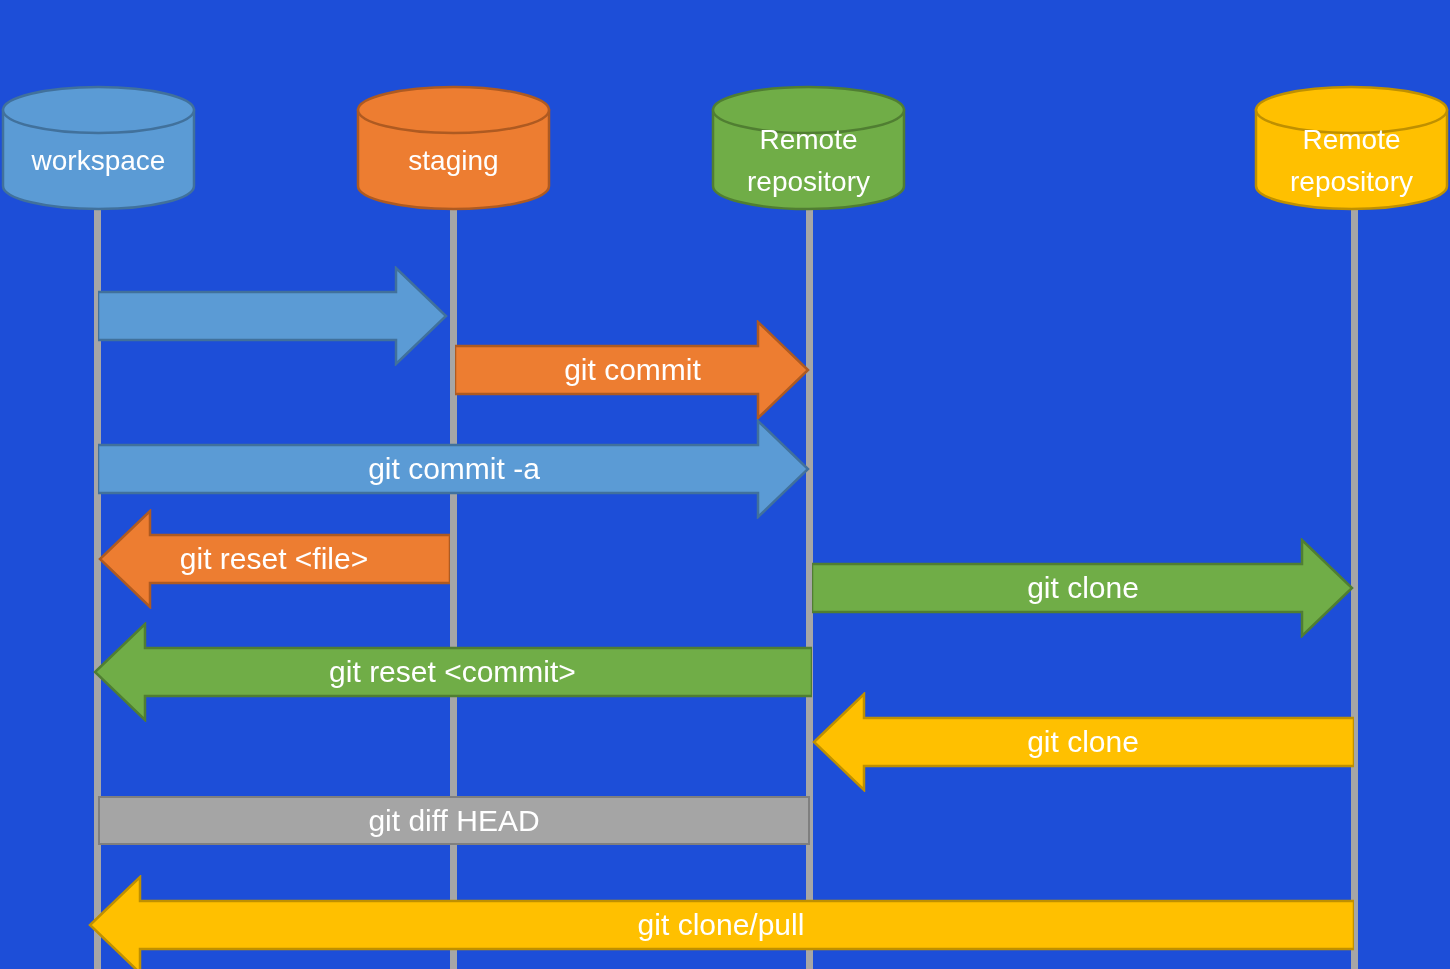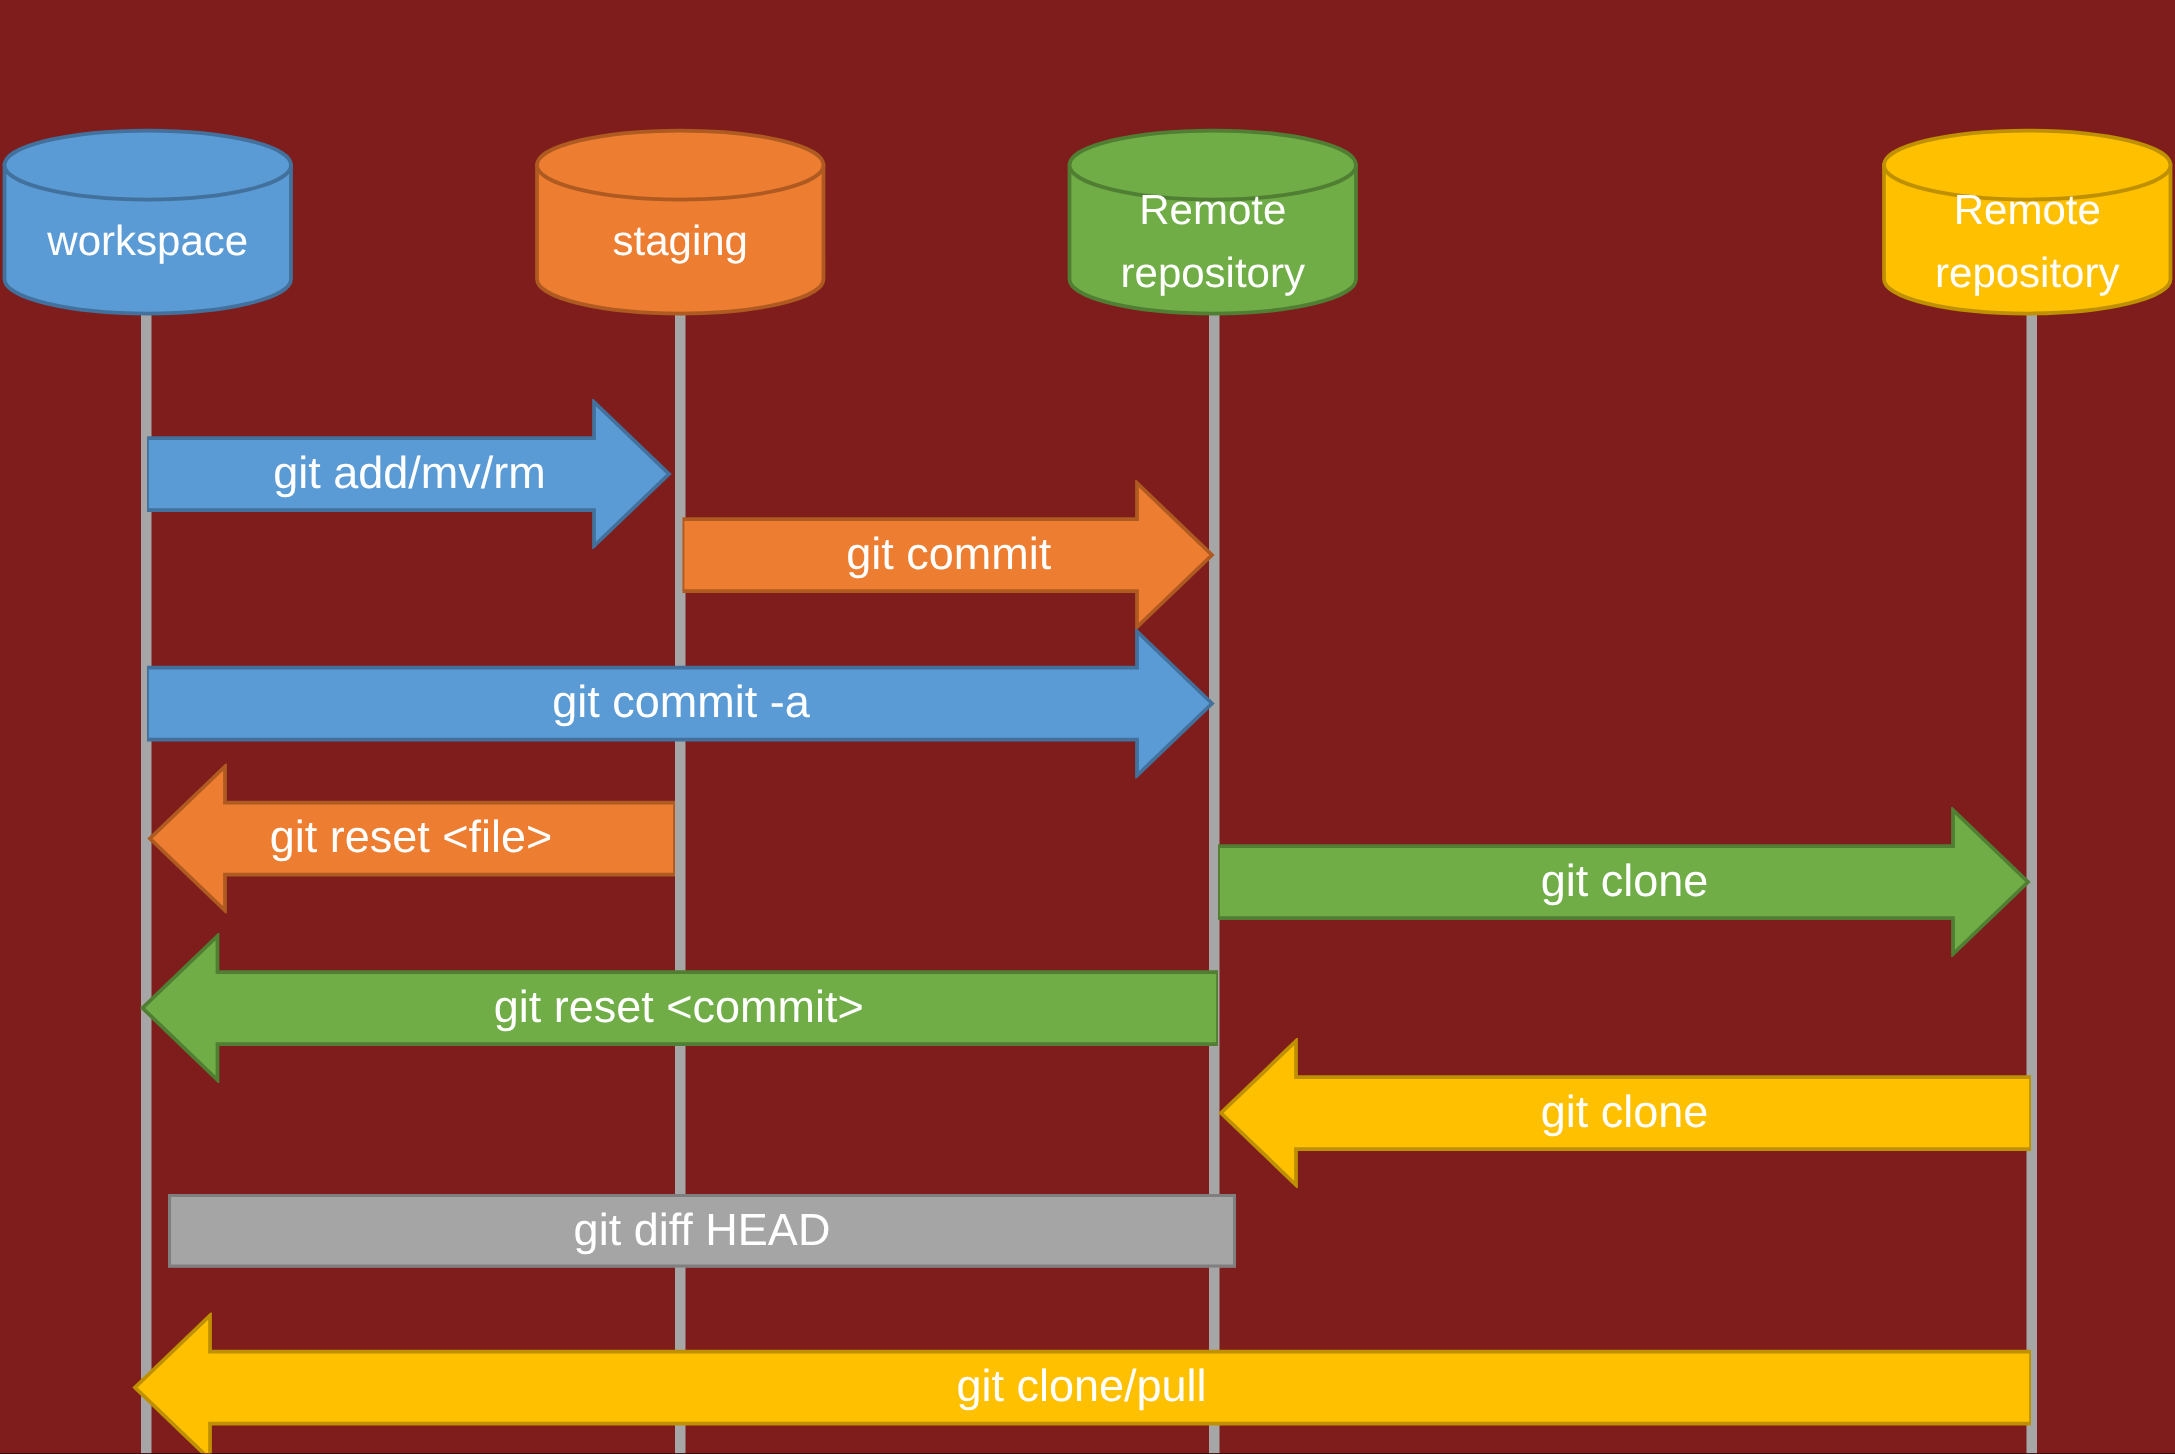--- a/index.html
+++ b/index.html
@@ -1,20 +1,20 @@
 <!DOCTYPE html>
 <html><head>
 <meta charset="utf-8">
 <style>
   html, body { margin: 0; padding: 0; background: #000; }
   .canvas {
     position: relative;
     width: 1450px;
     height: 969px;
-    background: #7f1d1d;
+    background: #1d4ed8;
     overflow: hidden;
     font-family: "Liberation Sans", sans-serif;
   }
   .lifeline {
     position: absolute;
     top: 208px;
     height: 761px;
     width: 7px;
     background: #A6A6A6;
   }
@@ -109,21 +109,20 @@
       <ellipse class="f-gold shape" cx="98.5" cy="26" rx="95.5" ry="23"></ellipse>
     </svg>
     <div class="node-label">Remote
 repository</div>
   </div>
 
   <div class="edge" style="left:98px; top:266px; width:350px; height:100px">
     <svg viewBox="0 0 350 100" preserveAspectRatio="none">
       <polygon class="f-blue shape" points="0,26 298,26 298,2 348,50 298,98 298,74 0,74"></polygon>
     </svg>
-    <span class="edge-label">git add/mv/rm</span>
   </div>
 
   <div class="edge" style="left:455px; top:320px; width:355px; height:100px">
     <svg viewBox="0 0 355 100" preserveAspectRatio="none">
       <polygon class="f-orange shape" points="0,26 303,26 303,2 353,50 303,98 303,74 0,74"></polygon>
     </svg>
     <span class="edge-label">git commit</span>
   </div>
 
   <div class="edge" style="left:98px; top:419px; width:712px; height:100px">
@@ -155,21 +154,21 @@
   </div>
 
   <div class="edge" style="left:812px; top:692px; width:542px; height:100px">
     <svg viewBox="0 0 542 100" preserveAspectRatio="none">
       <polygon class="f-gold shape" points="542,26 52,26 52,2 2,50 52,98 52,74 542,74"></polygon>
     </svg>
     <span class="edge-label">git clone</span>
   </div>
 
 
-  <div class="bar" style="left:112px; top:796px; width:712px; height:49px">
+  <div class="bar" style="left:98px; top:796px; width:712px; height:49px">
     <span class="edge-label">git diff HEAD</span>
   </div>
 
   <div class="edge" style="left:88px; top:875px; width:1266px; height:100px">
     <svg viewBox="0 0 1266 100" preserveAspectRatio="none">
       <polygon class="f-gold shape" points="1266,26 52,26 52,2 2,50 52,98 52,74 1266,74"></polygon>
     </svg>
     <span class="edge-label">git clone/pull</span>
   </div>
 

